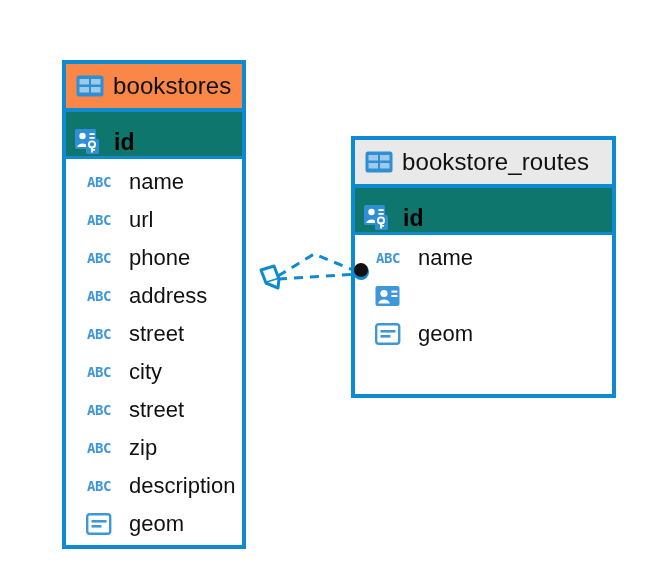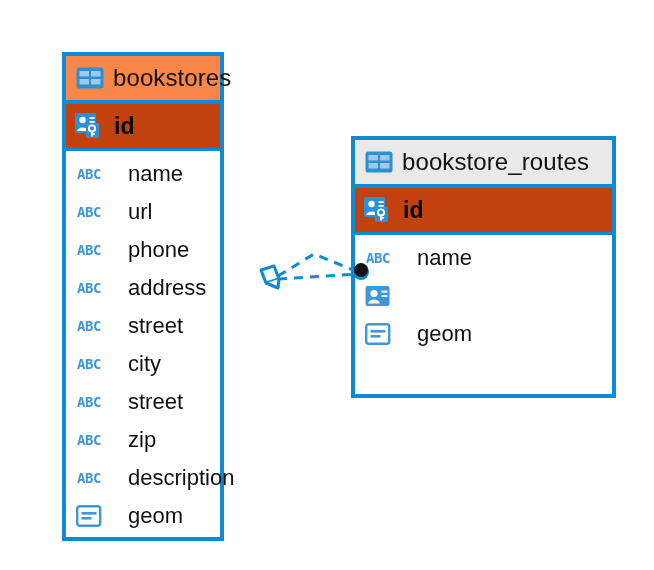--- a/index.html
+++ b/index.html
@@ -24,22 +24,22 @@
 
   
   .entity {
     position: absolute;
     box-sizing: border-box;
     border: 4px solid #0d8ad1;
     background: #ffffff;
   }
   #entity-bookstores {
     left: 62px;
-    top: 52px;
-    width: 162px;
+    top: 60px;
+    width: 184px;
     height: 489px;
   }
   #entity-bookstore-routes {
     left: 351px;
     top: 136px;
     width: 265px;
     height: 262px;
   }
 
   .entity-header {
@@ -59,47 +59,47 @@
     margin-left: 9px;
     letter-spacing: 0.1px;
     white-space: nowrap;
   }
 
   
   .key-row {
     box-sizing: border-box;
     height: 47px;
     display: flex;
-    align-items: center;
+    align-items: flex-end;
     padding-left: 9px;
     border-bottom: 3px solid #0d8ad1;
-    background: #c2410c;
+    background: #0f766e;
   }
   .key-row .field-label {
     font-size: 23px;
     font-weight: bold;
     color: #000000;
     margin-left: 9px;
   }
 
   
   .fields {
     padding-top: 4px;
   }
   .field-row {
     height: 38px;
     display: flex;
     align-items: center;
-    padding-left: 10px;
+    padding-left: 20px;
     background: #ffffff;
   }
   .field-label {
     font-size: 22px;
     color: #111111;
-    margin-left: 26px;
+    margin-left: 17px;
     white-space: nowrap;
   }
 
   
   .icon {
     display: inline-flex;
     align-items: center;
     justify-content: center;
     flex: 0 0 auto;
   }

